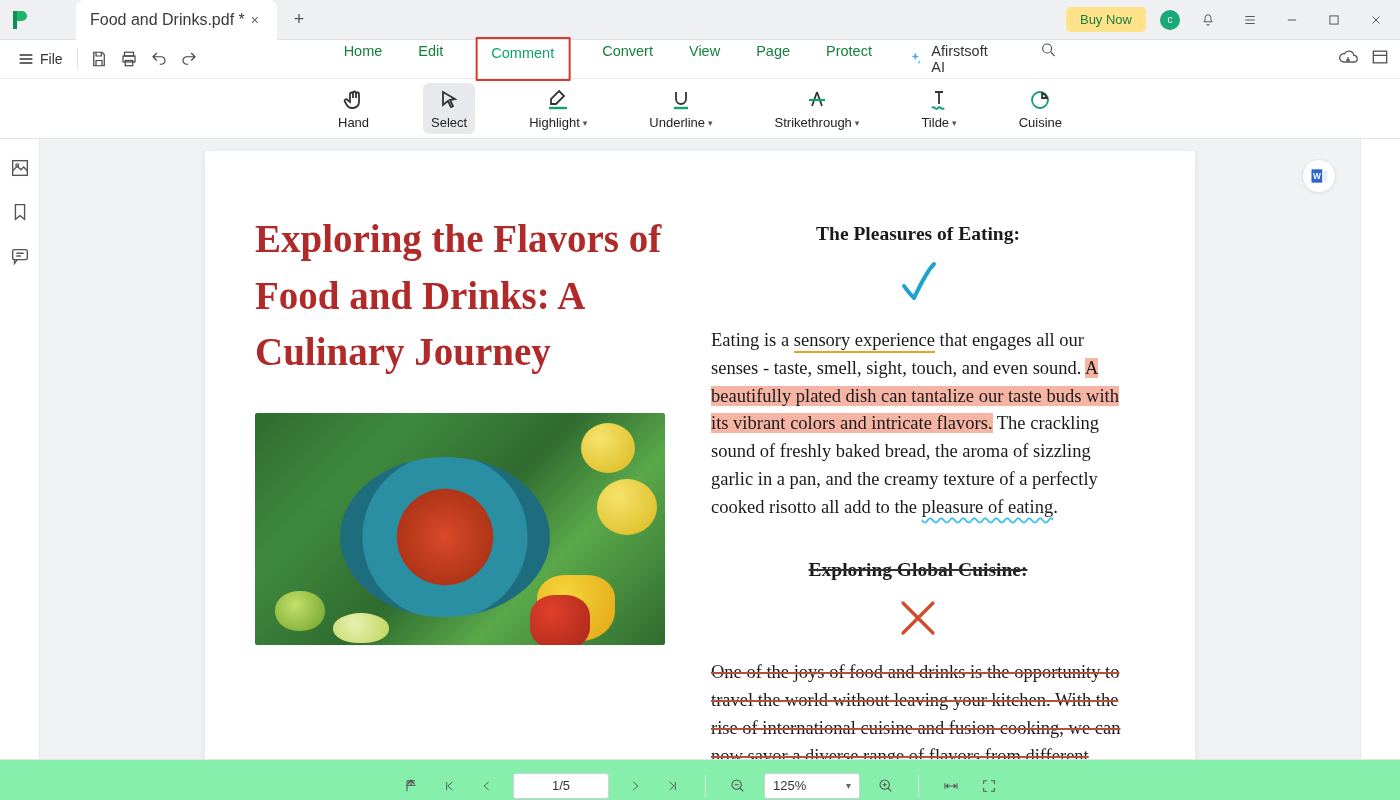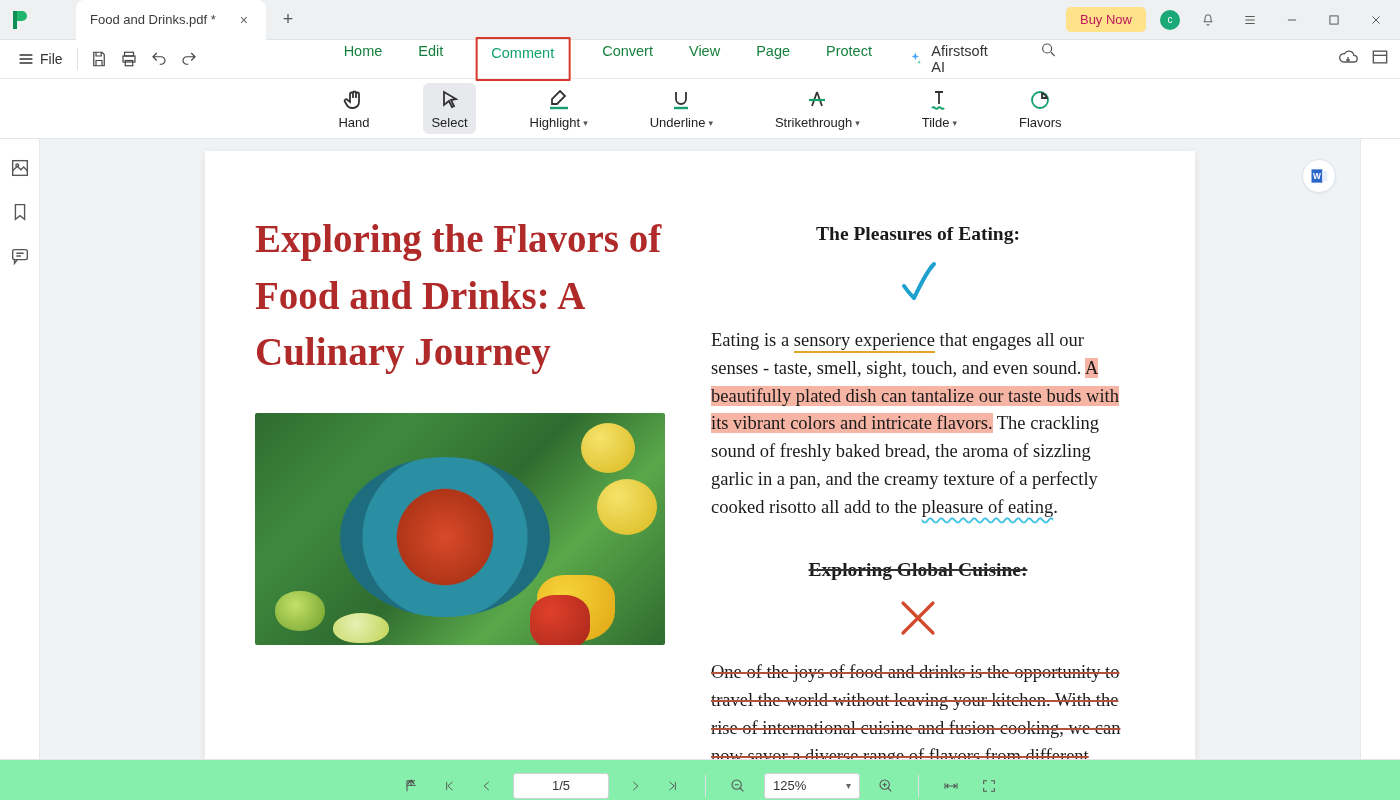--- a/index.html
+++ b/index.html
@@ -3,25 +3,25 @@
 <meta charset="utf-8">
 <style>
 * { box-sizing: border-box; margin: 0; padding: 0; }
 html, body { width: 1400px; height: 800px; overflow: hidden; font-family: "Segoe UI", Arial, sans-serif; background: #f3f3f3; }
 
 
 .titlebar { height: 40px; display: flex; align-items: center; background: #eef0f2; border-bottom: 1px solid #e1e4e7; position: relative; }
 .logo { width: 40px; display: flex; align-items: center; justify-content: center; }
 .logo svg { width: 24px; height: 24px; }
 .tab { height: 40px; background: #fff; border-radius: 8px 8px 0 0; display: flex; align-items: center; padding: 0 12px 0 14px; margin-left: 36px; box-shadow: 0 -1px 0 rgba(0,0,0,.02); min-width: 190px; }
-.tab-title { font-size: 13px; color: #3a3a3a; flex: 1; }
+.tab-title { font-size: 16px; color: #3a3a3a; flex: 1; }
 .tab-close { font-size: 14px; color: #666; padding: 2px 6px; cursor: pointer; }
 .tab-add { width: 32px; height: 32px; display: flex; align-items: center; justify-content: center; font-size: 18px; color: #555; cursor: pointer; margin-left: 6px; }
 .title-right { margin-left: auto; display: flex; align-items: center; gap: 14px; padding-right: 10px; }
-.buy-now { background: #ffe28a; color: #be185d; padding: 5px 14px; border-radius: 5px; font-size: 13px; font-weight: 500; cursor: pointer; }
+.buy-now { background: #ffe28a; color: #15803d; padding: 5px 14px; border-radius: 5px; font-size: 13px; font-weight: 500; cursor: pointer; }
 .avatar { width: 20px; height: 20px; border-radius: 50%; background: #1aa877; display: flex; align-items: center; justify-content: center; font-size: 10px; color: #fff; }
 .win-icon { width: 28px; height: 28px; display: flex; align-items: center; justify-content: center; color: #444; cursor: pointer; }
 .win-icon svg { width: 14px; height: 14px; stroke: currentColor; fill: none; stroke-width: 1.5; }
 
 
 .filerow { height: 39px; background: #fff; display: flex; align-items: center; padding: 0 10px; border-bottom: 1px solid #e9ebee; }
 .file-menu { display: flex; align-items: center; gap: 6px; padding: 4px 8px; cursor: pointer; color: #333; font-size: 14px; }
 .file-menu svg { width: 16px; height: 12px; stroke: #333; }
 .ql-icon { width: 30px; height: 30px; display: flex; align-items: center; justify-content: center; cursor: pointer; border-radius: 4px; }
 .ql-icon svg { stroke: #444; fill: none; stroke-width: 1.6; }
@@ -276,21 +276,21 @@
         <span class="caret">▾</span>
       </div>
   </div>
   <div class="rb-item">
     <div class="rb-ico">
       <svg width="24" height="24" viewBox="0 0 24 24">
           <circle cx="12" cy="12" r="8" stroke="#14a06a"></circle>
           <path d="M14 5a8 8 0 0 1 5 5l-5-0z" fill="#14a06a" fill-opacity=".15"></path>
         </svg>
     </div>
-    <div class="rb-label">Flavors</div>
+    <div class="rb-label">Cuisine</div>
   </div>
 </div>
 
 <div class="workspace">
   <div class="leftbar">
     <div class="lb-ico">
       <svg viewBox="0 0 24 24">
           <rect x="4" y="4" width="16" height="16"></rect>
           <path d="M4 15l5-5 4 4 3-3 4 4"></path>
           <circle cx="9" cy="9" r="1.5"></circle>

